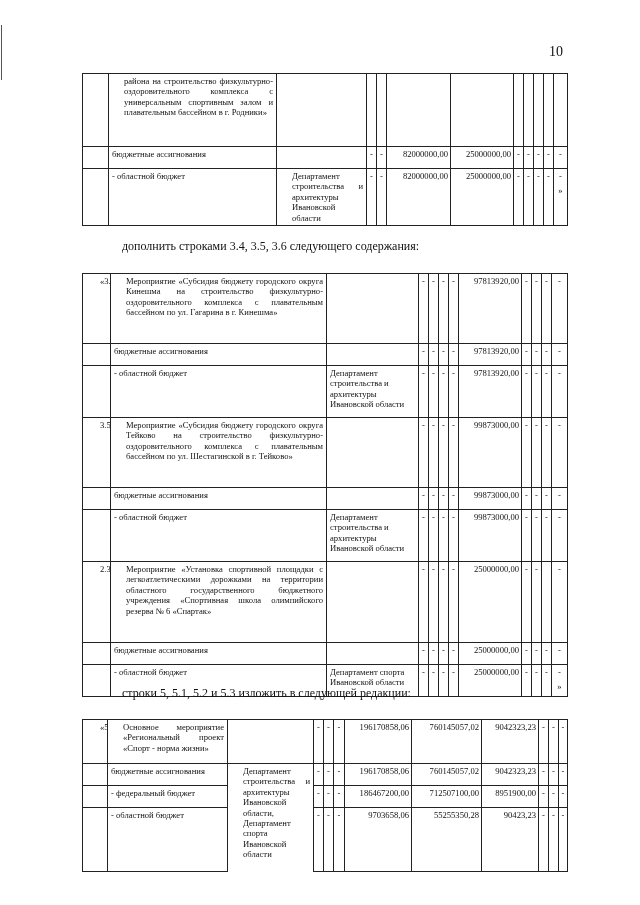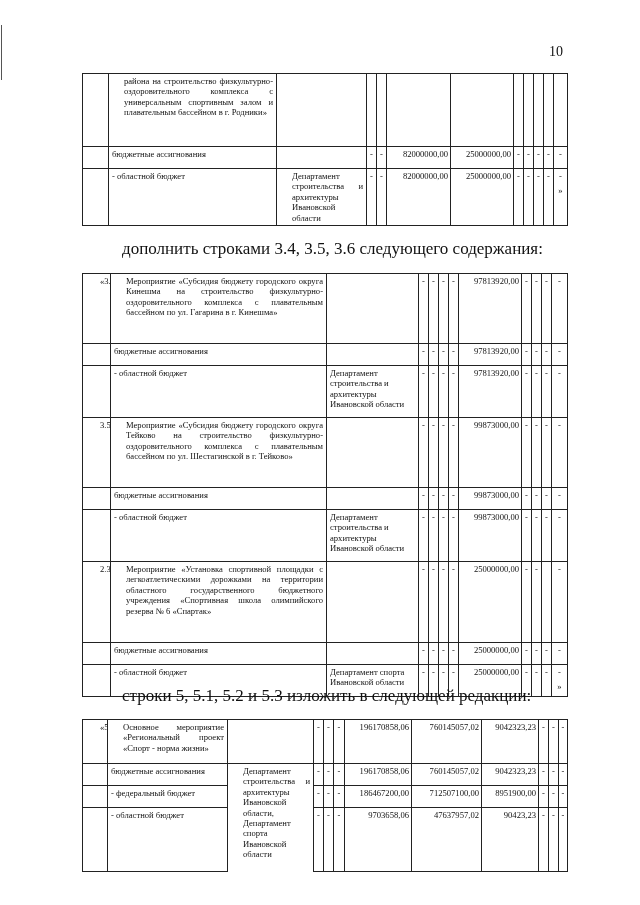--- a/index.html
+++ b/index.html
@@ -2,21 +2,21 @@
 <html><head>
 <meta charset="utf-8">
 <style>
   html, body { margin: 0; padding: 0; background: #ffffff; }
   body {
     width: 640px; height: 905px; position: relative; overflow: hidden;
     font-family: "Liberation Serif", "DejaVu Serif", serif; color: #111;
   }
   .scan-edge { position: absolute; left: 1px; top: 25px; width: 1px; height: 55px; background: #555; }
   .page-num { position: absolute; left: 549px; top: 44px; font-size: 14px; }
-  .heading { position: absolute; font-size: 17px; white-space: nowrap; }
+  .heading { position: absolute; font-size: 12px; white-space: nowrap; }
   table { position: absolute; border-collapse: collapse; table-layout: fixed; font-size: 8.6px; line-height: 10.4px; }
   td { border: 1px solid #222; vertical-align: top; padding: 2px 3px; overflow: hidden; }
   td.num { padding-left: 17px; }
   td.just { text-align: justify; text-align-last: left; padding-left: 15px; }
   td.dash { text-align: center; padding: 2px 0; }
   td.val { text-align: right; padding: 2px 2px; }
   td.close { text-align: center; padding: 2px 0; }
   .quote-close { display: block; margin-top: 4px; }
   .t3 td { font-size: 8.6px; }
   .t3 td.dept { border-bottom: none; }
@@ -297,20 +297,20 @@
         <td class="dash">-</td>
         <td class="dash">-</td>
       </tr>
       <tr style="height: 64px;">
         <td class="num"></td>
         <td>- областной бюджет</td>
         <td class="dash">-</td>
         <td class="dash">-</td>
         <td class="dash">-</td>
         <td class="val">9703658,06</td>
-        <td class="val">47637957,02</td>
+        <td class="val">55255350,28</td>
         <td class="val">90423,23</td>
         <td class="dash">-</td>
         <td class="dash">-</td>
         <td class="dash">-</td>
       </tr>
     </tbody>
 </table>
 
 </body></html>

